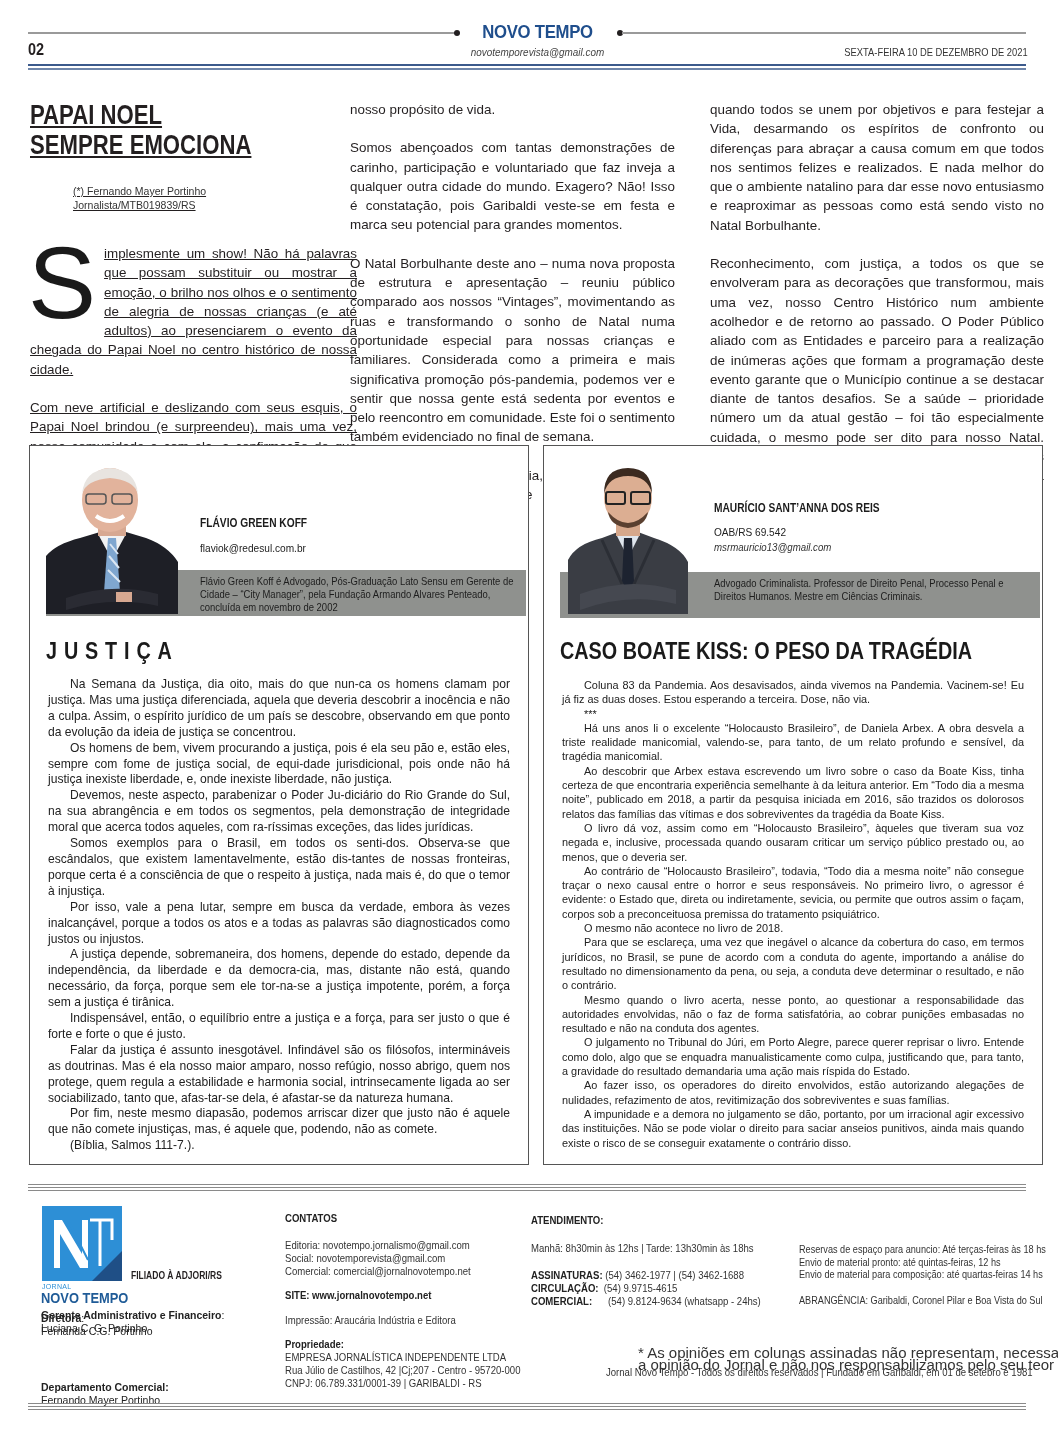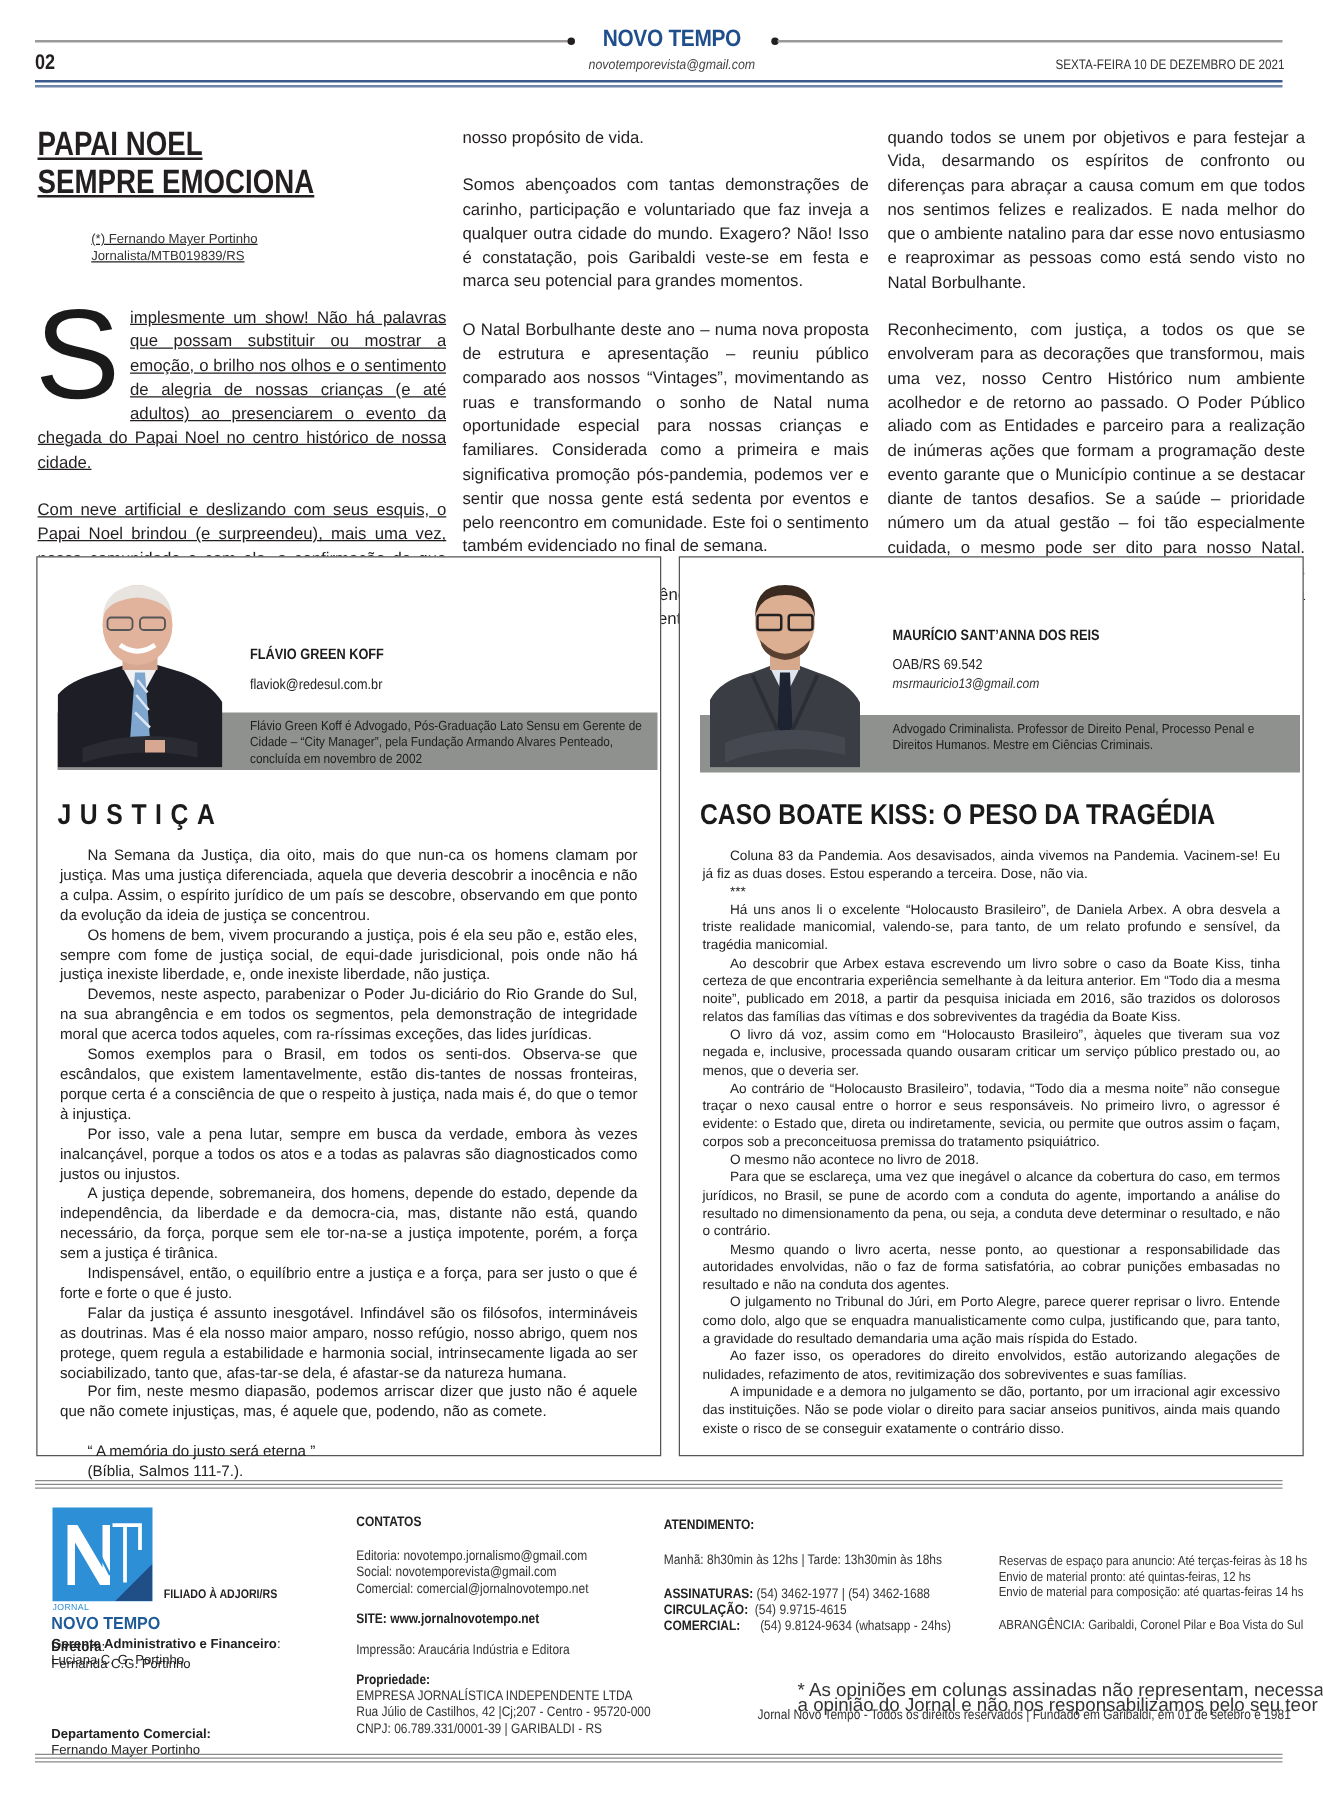--- a/index.html
+++ b/index.html
@@ -20,21 +20,21 @@
       font-style: italic; font-size: 11px; color: #444; transform: scaleX(0.9); }
     .page-num { position: absolute; top: 40px; left: 28px; font-weight: bold; font-size: 17px; transform: scaleX(0.85); transform-origin: left; }
     .page-date { position: absolute; top: 46px; right: 30px; font-size: 11px; color: #333; transform: scaleX(0.85); transform-origin: right; }
     .mast-rule { position: absolute; top: 64px; left: 28px; width: 998px; height: 6px;
       border-top: 2px solid #3c5a8c; border-bottom: 2px solid #6f86aa; }
 
     
     .col { position: absolute; top: 100px; font-size: 13.4px; line-height: 19.3px; text-align: justify; color: #231f20; }
     .col p { margin-bottom: 19px; }
     .col1 { left: 30px; width: 327px; text-decoration: underline; }
-    .col2 { left: 370px; width: 325px; top: 100px; }
+    .col2 { left: 350px; width: 325px; top: 100px; }
     .col3 { left: 710px; width: 334px; top: 100px; }
     .headline { font-weight: bold; font-size: 27px; line-height: 30px; letter-spacing: 0; margin-bottom: 24px;
       transform: scaleX(0.82); transform-origin: left; white-space: nowrap; text-align: left; }
     .byline { font-size: 10.5px; line-height: 14px; color: #333; margin-bottom: 32px !important; text-align: left; margin-left: 43px; }
     .dropcap-wrap { overflow: hidden; }
     .dropcap { float: left; font-size: 102px; line-height: 74px; height: 78px; margin: 2px 8px 0 -2px;
       font-family: "Liberation Sans", sans-serif; color: #1a1a1a; }
 
     
     .box { position: absolute; top: 445px; width: 500px; height: 720px; border: 1.5px solid #555; background: #fff; }
@@ -138,21 +138,20 @@
   <div class="col-body" style="top:231px">
     <p>Na Semana da Justiça, dia oito, mais do que nun-ca os homens clamam por justiça. Mas uma justiça diferenciada, aquela que deveria descobrir a inocência e não a culpa. Assim, o espírito jurídico de um país se descobre, observando em que ponto da evolução da ideia de justiça se concentrou.</p>
     <p>Os homens de bem, vivem procurando a justiça, pois é ela seu pão e, estão eles, sempre com fome de justiça social, de equi-dade jurisdicional, pois onde não há justiça inexiste liberdade, e, onde inexiste liberdade, não justiça.</p>
     <p>Devemos, neste aspecto, parabenizar o Poder Ju-diciário do Rio Grande do Sul, na sua abrangência e em todos os segmentos, pela demonstração de integridade moral que acerca todos aqueles, com ra-ríssimas exceções, das lides jurídicas.</p>
     <p>Somos exemplos para o Brasil, em todos os senti-dos. Observa-se que escândalos, que existem lamentavelmente, estão dis-tantes de nossas fronteiras, porque certa é a consciência de que o respeito à justiça, nada mais é, do que o temor à injustiça.</p>
     <p>Por isso, vale a pena lutar, sempre em busca da verdade, embora às vezes inalcançável, porque a todos os atos e a todas as palavras são diagnosticados como justos ou injustos.</p>
     <p>A justiça depende, sobremaneira, dos homens, depende do estado, depende da independência, da liberdade e da democra-cia, mas, distante não está, quando necessário, da força, porque sem ele tor-na-se a justiça impotente, porém, a força sem a justiça é tirânica.</p>
     <p>Indispensável, então, o equilíbrio entre a justiça e a força, para ser justo o que é forte e forte o que é justo.</p>
     <p>Falar da justiça é assunto inesgotável.  Infindável são os filósofos, intermináveis as doutrinas. Mas é ela nosso maior amparo, nosso refúgio, nosso abrigo, quem nos protege, quem regula a estabilidade e harmonia social, intrinsecamente ligada ao ser sociabilizado, tanto que, afas-tar-se dela, é afastar-se da natureza humana.</p>
     <p>Por fim, neste mesmo diapasão, podemos arriscar dizer que justo não é aquele que não comete injustiças, mas, é aquele que, podendo, não as comete.</p>
-    <p class="noind quote">“ A memória do justo será eterna ”</p>
     <p class="noind">(Bíblia, Salmos 111-7.).</p>
   </div>
 </div>
 
 <div class="box right">
   <div class="bio-band" style="top:126px"></div>
   <div class="photo" style="left:18px">
     <svg width="132" height="150" viewBox="0 0 132 150">
       <path d="M6 150 L6 96 Q14 80 40 74 L56 68 L76 68 L92 74 Q118 82 126 98 L126 150 Z" fill="#3a3d44"></path>
       <path d="M54 70 L66 94 L78 70 Z" fill="#dfe6ee"></path>

